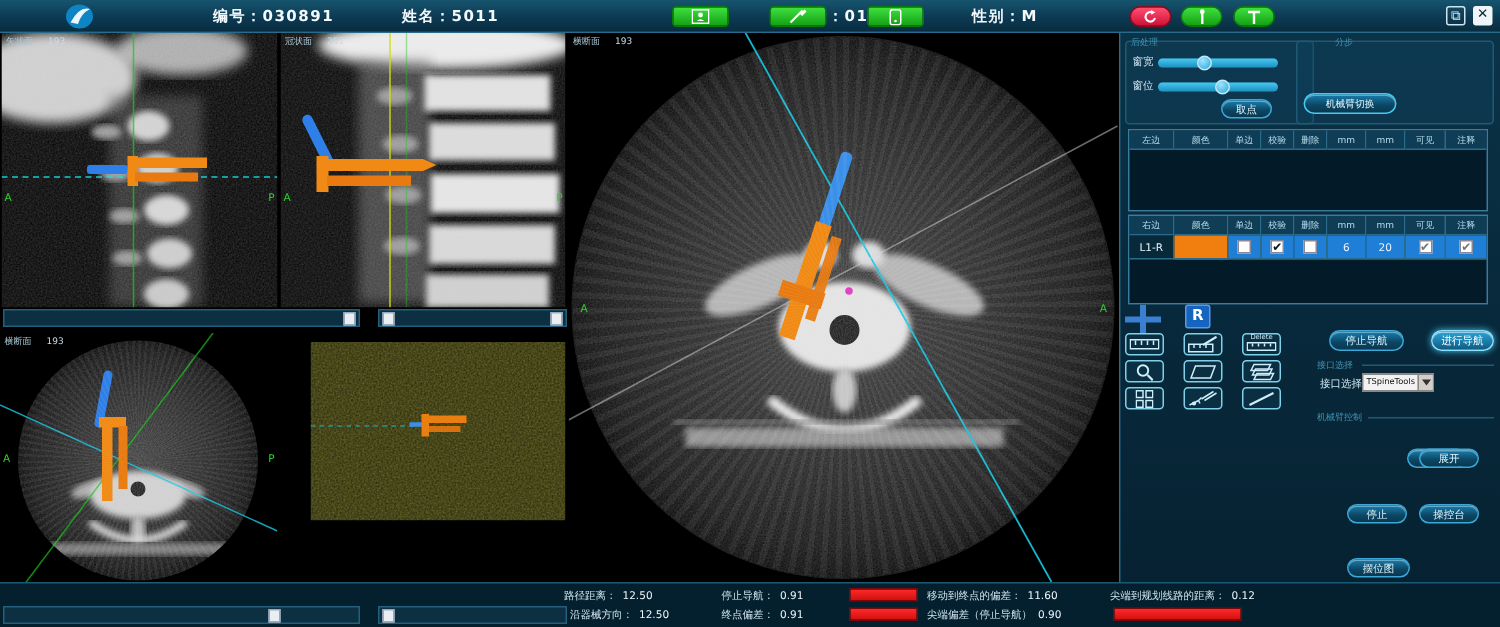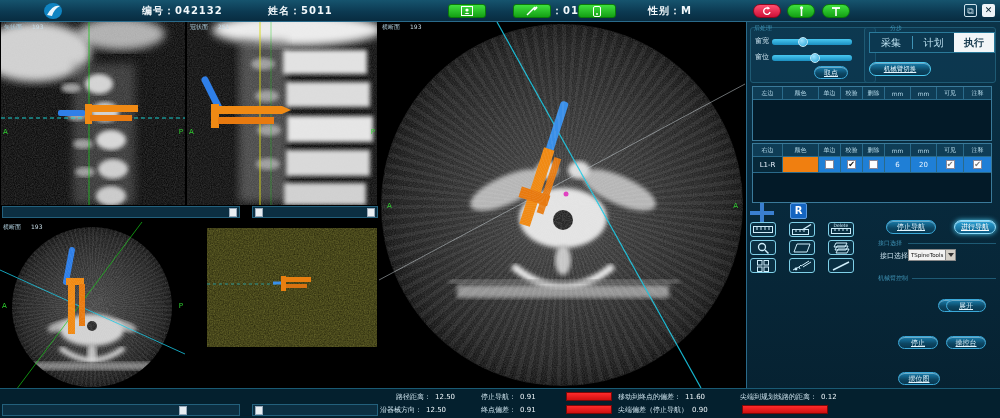--- a/index.html
+++ b/index.html
@@ -43,21 +43,21 @@
             background:linear-gradient(180deg,#0b3348 0%, #082a3d 40%, #062130 100%);
             border-left:1px solid #2a6a8a; }
   .groupbox { position:absolute; border:1px solid #1e5a74; border-radius:3px; background:rgba(16,70,97,0.35); }
   .grouplabel { position:absolute; font-size:6px; color:#3f93b5; }
   .slabel { position:absolute; font-size:7px; color:#cfe6f2; }
   .strack { position:absolute; height:6px; border-radius:3px; background:#135a7a; }
   .sfill  { position:absolute; height:6px; border-radius:3px; background:linear-gradient(180deg,#49c8f0,#1b8fc0); }
   .sknob  { position:absolute; width:10px; height:10px; border-radius:50%; background:radial-gradient(circle at 35% 30%,#9fe4ff,#2aa6d8); border:1px solid #bfe8f8; cursor:pointer; }
   .bluebtn { position:absolute; border-radius:8px; background:linear-gradient(180deg,#1a7fae 0%,#0c4663 60%,#093850 100%);
              border:1px solid #3aa8d8; box-shadow:inset 0 1px 0 rgba(255,255,255,.35);
-             color:#e4f6ff; font-size:7px; display:flex; align-items:center; justify-content:center; cursor:pointer; white-space:nowrap;text-decoration:underline; }
+             color:#e4f6ff; font-size:7px; display:flex; align-items:center; justify-content:center; cursor:pointer; white-space:nowrap; }
   .bluebtn.hot { border-color:#8fe0ff; background:linear-gradient(180deg,#2da4d8,#0e5c84); box-shadow:0 0 5px #49c8f0, inset 0 1px 0 rgba(255,255,255,.5); color:#fff; }
 
   .tabs { position:absolute; display:flex; align-items:stretch; background:#0c3850; border:1px solid #2a7a9a; }
   .tab { display:flex; align-items:center; justify-content:center; font-size:10px; color:#bfe3f2; cursor:pointer; }
   .tabdiv { width:1px; background:#3f93b5; margin:3px 0; }
   .tab.active { background:#f2f6f8; color:#14384c; font-weight:bold; }
 
   .ptable { position:absolute; border:1px solid #3a7a9a; background:#031a28; }
   .prow { display:flex;justify-content:center; }
   .pcell { border-right:1px solid #2a6a8a; border-bottom:1px solid #2a6a8a; display:flex; align-items:center; justify-content:center; overflow:hidden; }
@@ -110,21 +110,21 @@
           <stop offset="100%" stop-color="#070707"></stop>
       </radialGradient>
     </defs>
   </svg>
 
   <div class="topbar">
     <svg class="logo" viewBox="0 0 26 18">
       <ellipse cx="11" cy="9" rx="9" ry="8" fill="#0f84c2"></ellipse>
       <path d="M5 13 Q 11 2 18 4 Q 12 7 10 14 Z" fill="#eaf6fc"></path>
     </svg>
-    <div class="pinfo" style="left:142px"><span>编号：</span><span>042132</span></div>
+    <div class="pinfo" style="left:142px"><span>编号：</span><span>030891</span></div>
     <div class="pinfo" style="left:268px"><span>姓名：</span><span>5011</span></div>
     <div class="pinfo" style="left:530px"><span>年龄：</span><span>018Y</span></div>
     <div class="pinfo" style="left:648px"><span>性别：</span><span>M</span></div>
 
     <div class="gbtn" style="left:448px">
       <svg width="12" height="10" viewBox="0 0 12 10">
         <rect x="0.5" y="0.5" width="11" height="9" fill="none" stroke="#fff"></rect>
           <circle cx="6" cy="4" r="1.6" fill="#fff"></circle>
           <path d="M3.5 8 Q6 5.6 8.5 8 Z" fill="#fff"></path>
       </svg>
@@ -334,26 +334,20 @@
   </div>
   <span class="slabel" style="left:755px; top:52px">窗位</span>
   <div class="strack" style="left:772px; top:55px; width:80px">
     <div class="sfill" style="left:0; top:0; width:80px"></div>
     <div class="sknob" style="left:38px; top:-2px"></div>
   </div>
   <div class="bluebtn" style="left:814px; top:66px; width:34px; height:13px">取点</div>
 
   <div class="groupbox" style="left:864px; top:27px; width:132px; height:56px"></div>
   <span class="grouplabel" style="left:890px; top:24px">分步</span>
-  <div class="tabs" style="left:869px; top:32px; width:126px; height:21px">
-    <div class="tab" style="width:42px">采集</div>
-    <div class="tabdiv"></div>
-    <div class="tab" style="width:41px">计划</div>
-    <div class="tab active" style="width:40px">执行</div>
-  </div>
   <div class="bluebtn" style="left:869px; top:62px; width:62px; height:14px; font-size:6.5px; border-color:#49c8f0">机械臂切换</div>
 
   <div class="ptable" style="left:752px; top:86px; width:240px; height:55px">
     <div class="prow">
       <div class="pcell phead" style="width:30px">左边</div>
       <div class="pcell phead" style="width:36px">颜色</div>
       <div class="pcell phead" style="width:22px">单边</div>
       <div class="pcell phead" style="width:22px">校验</div>
       <div class="pcell phead" style="width:22px">删除</div>
       <div class="pcell phead" style="width:26px">mm</div>
@@ -495,21 +489,21 @@
   <div class="statusbar">
     <div class="sliderrow" style="left:0; top:15px; width:378px">
       <div class="track" style="left:2px; width:238px">
           <div class="handle" style="left:176px"></div>
         </div>
       <div class="track" style="left:252px; width:126px">
           <div class="handle" style="left:2px"></div>
         </div>
     </div>
 
-    <div class="metric" style="left:396px; top:3px"><span class="ml">路径距离：</span><span class="mv">12.50</span></div>
+    <div class="metric" style="left:376px; top:3px"><span class="ml">路径距离：</span><span class="mv">12.50</span></div>
     <div class="metric" style="left:481px; top:3px"><span class="ml">停止导航：</span><span class="mv">0.91</span></div>
     <div class="redbar" style="left:566px; top:3px; width:46px"></div>
     <div class="metric" style="left:618px; top:3px"><span class="ml">移动到终点的偏差：</span><span class="mv">11.60</span></div>
     <div class="metric" style="left:740px; top:3px"><span class="ml">尖端到规划线路的距离：</span><span class="mv">0.12</span></div>
 
     <div class="metric" style="left:380px; top:16px"><span class="ml">沿器械方向：</span><span class="mv">12.50</span></div>
     <div class="metric" style="left:481px; top:16px"><span class="ml">终点偏差：</span><span class="mv">0.91</span></div>
     <div class="redbar" style="left:566px; top:16px; width:46px"></div>
     <div class="metric" style="left:618px; top:16px"><span class="ml">尖端偏差（停止导航）</span><span class="mv">0.90</span></div>
     <div class="redbar" style="left:742px; top:16px; width:86px"></div>

